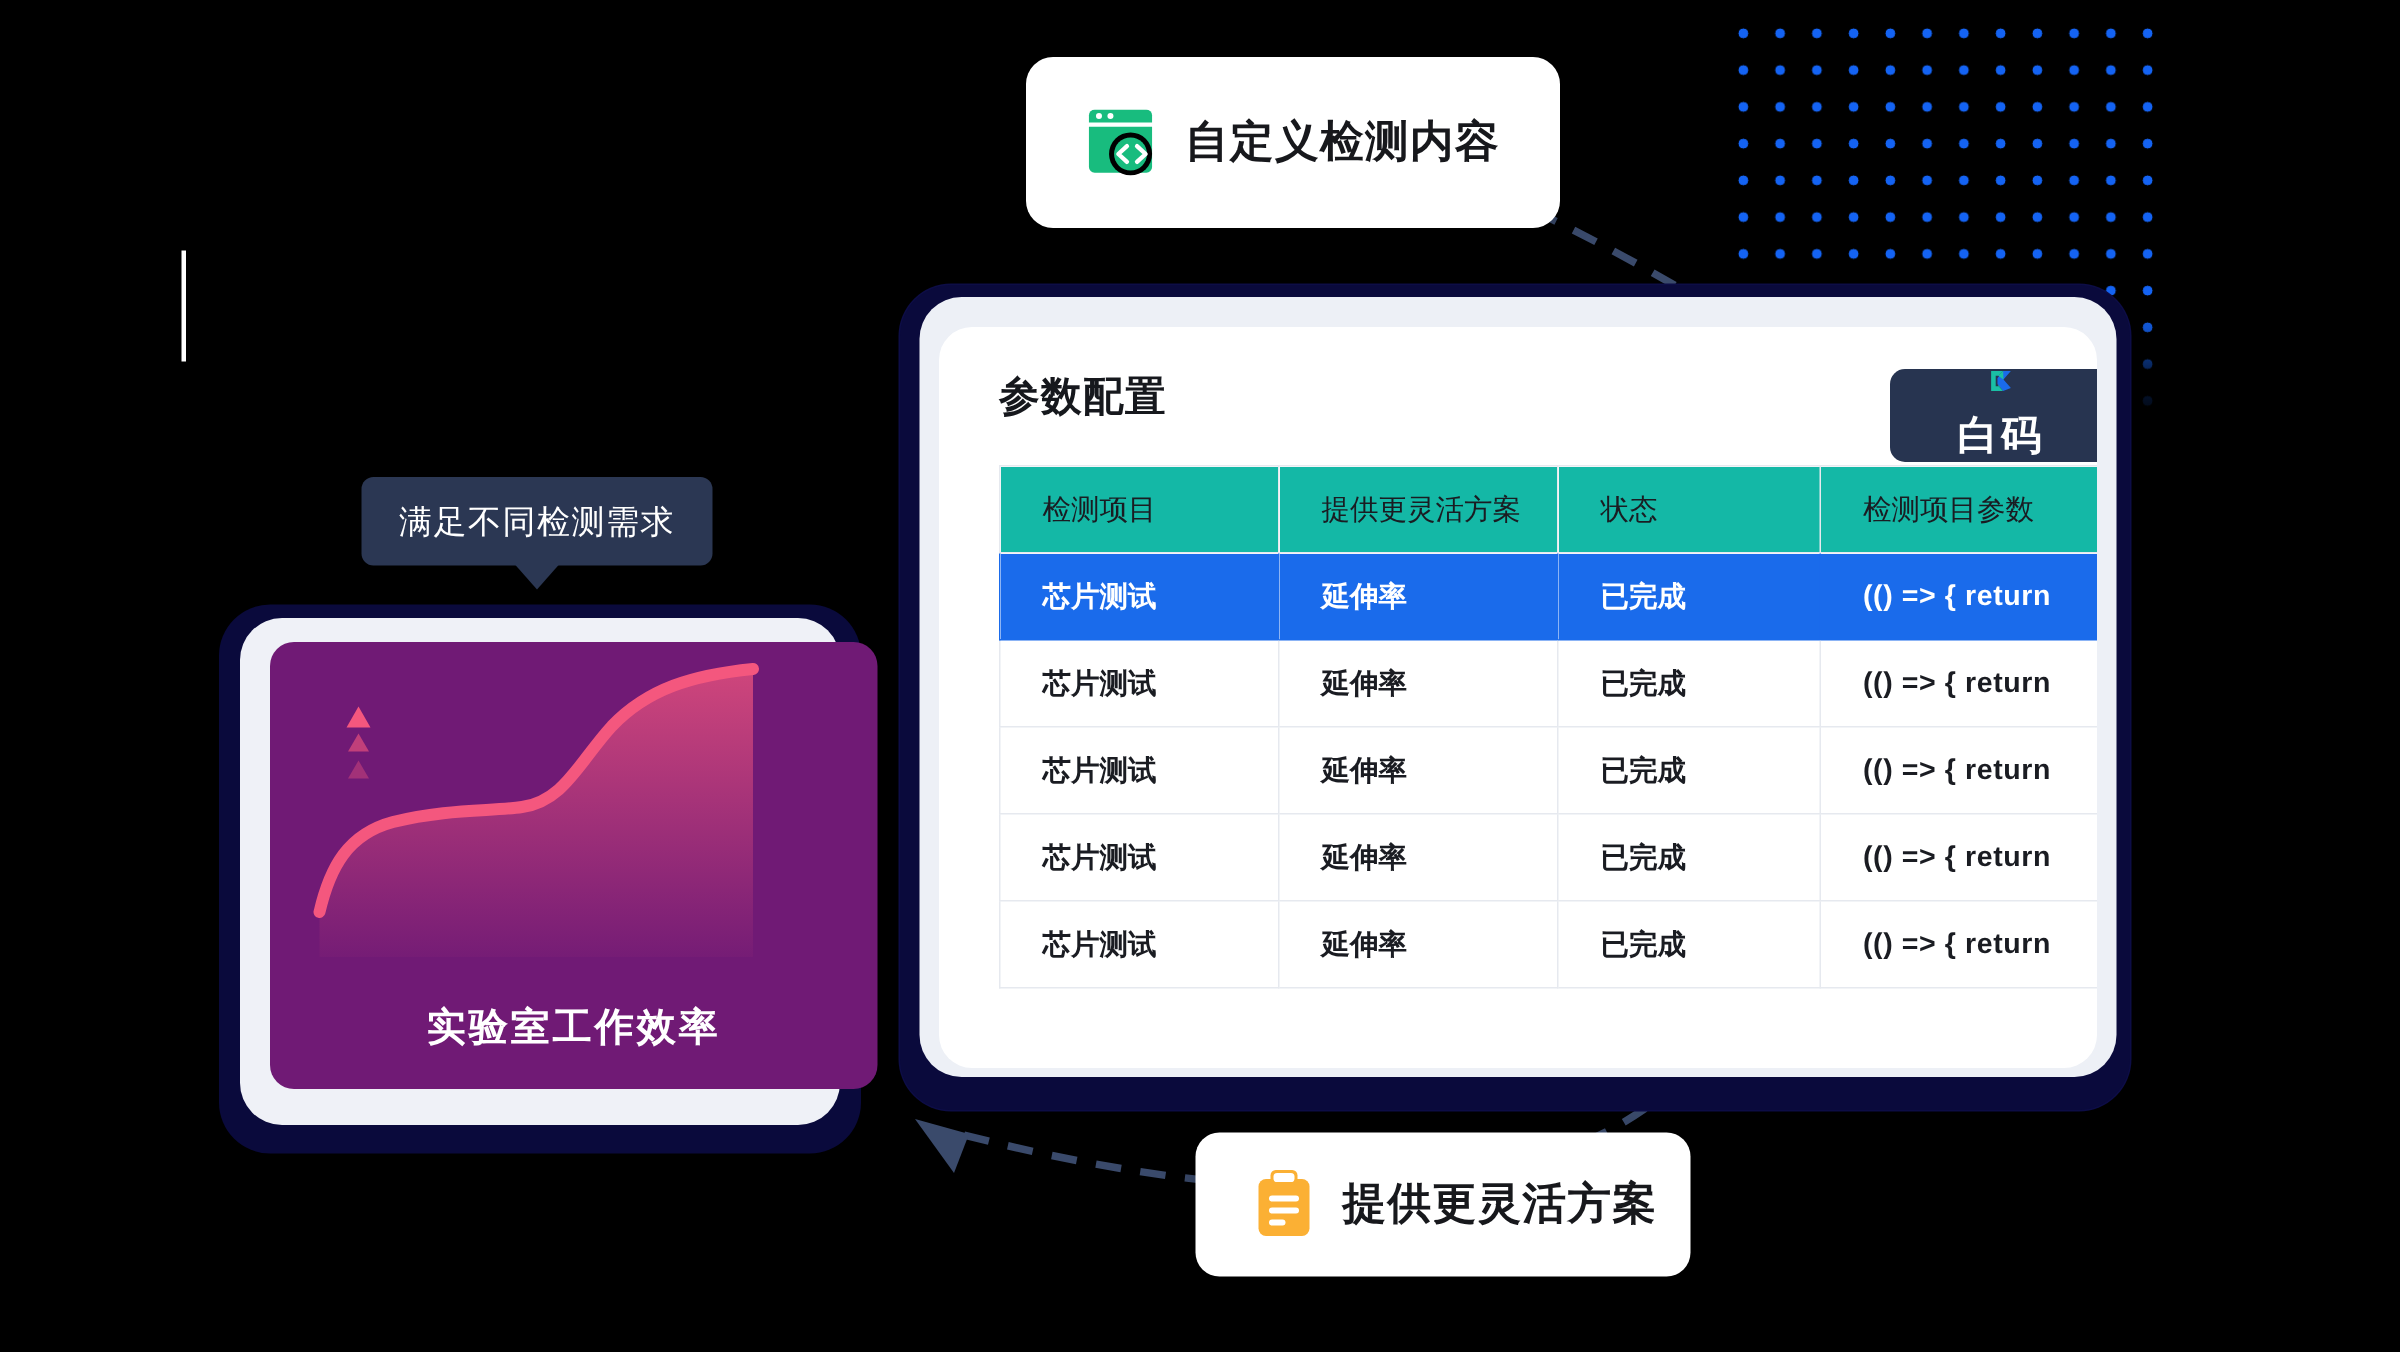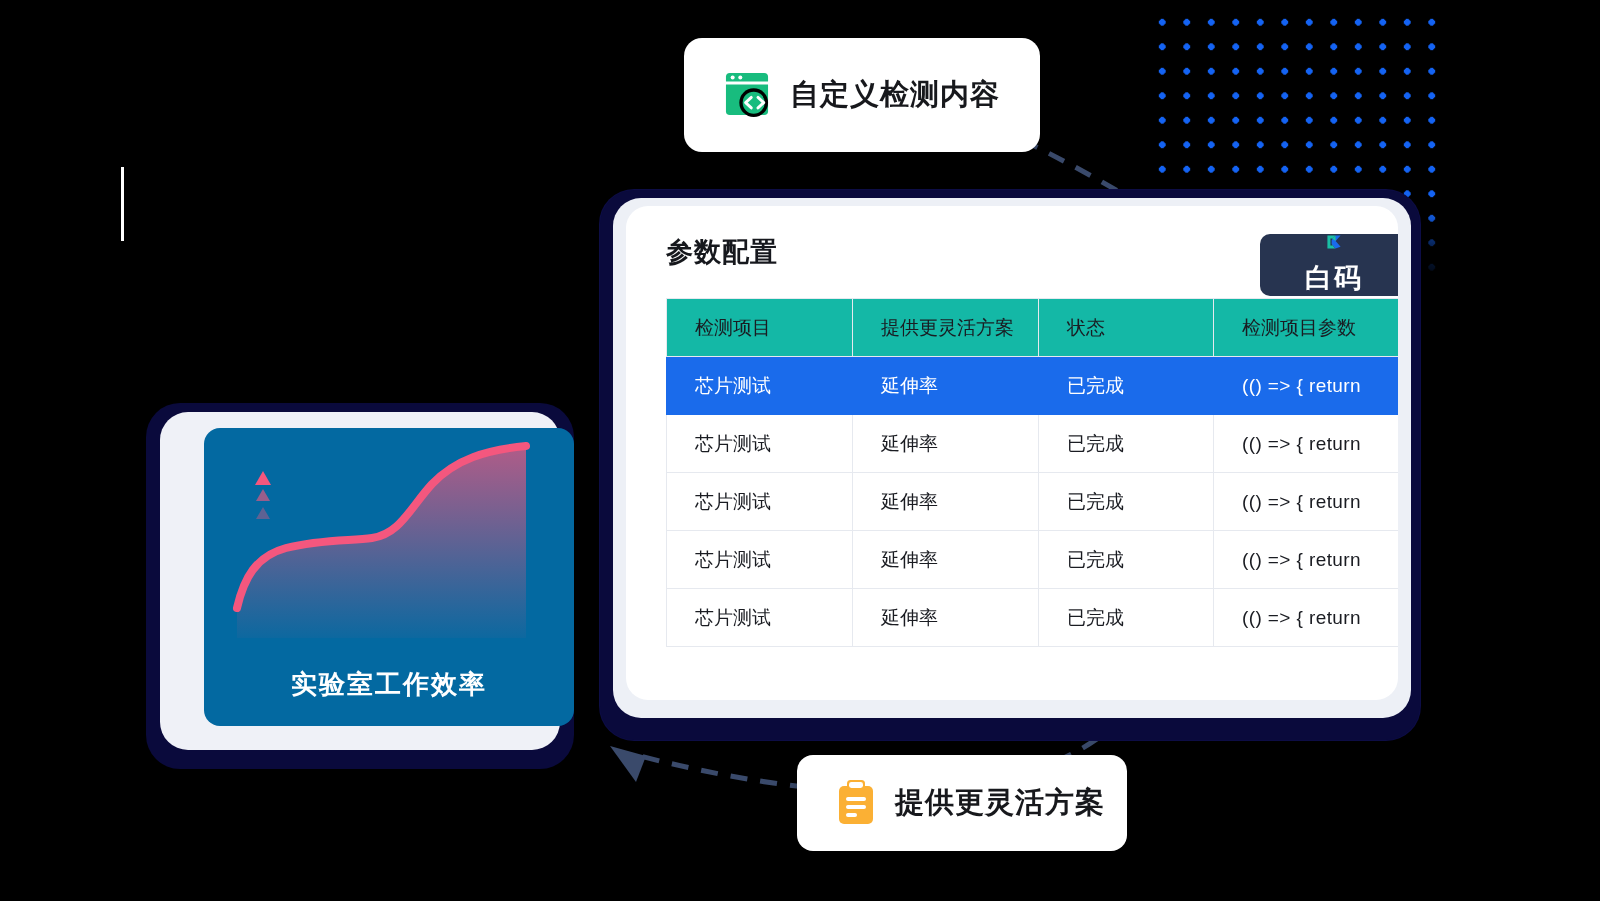--- a/index.html
+++ b/index.html
@@ -64,21 +64,21 @@
     background: #0A0A3C;
     box-shadow: 0 0 0 1px #0D0D46;
   }
   #config-outer {
     position: absolute; left: 613px; top: 198px;
     width: 798px; height: 520px;
     border-radius: 28px;
     background: #EDF0F6;
   }
   #config-card {
-    position: absolute; left: 626px; top: 206px;
+    position: absolute; left: 626px; top: 218px;
     width: 772px; height: 494px;
     border-radius: 22px;
     background: #FFFFFF;
     overflow: hidden;
   }
   .config-head {
     position: relative; height: 92px;
     display: flex; align-items: center;
     padding: 0 0 0 40px;
   }
@@ -101,21 +101,21 @@
     border-collapse: collapse;
     table-layout: fixed;
     font-size: 19px;
   }
   .cfg-table th, .cfg-table td {
     height: 58px;
     text-align: left;
     padding-left: 28px;
     border: 1px solid #E6E9EF;
     color: #1A1C22;
-    font-weight: 400;
+    font-weight: 700;
     white-space: nowrap;
     overflow: hidden;
   }
   .cfg-table thead th {
     background: #14b8a6;
     font-weight: 500;
     color: #1A1C22;
   }
   .cfg-table col.c1 { width: 186px; }
   .cfg-table col.c2 { width: 186px; }
@@ -138,25 +138,24 @@
     background: #0A0A3C;
   }
   #eff-outer {
     position: absolute; left: 160px; top: 412px;
     width: 400px; height: 338px;
     border-radius: 28px;
     background: #EFF1F7;
   }
   #eff-card {
     position: absolute; left: 180px; top: 428px;
-    width: 370px; height: 298px;
+    width: 405px; height: 298px;
     border-radius: 16px;
-    background: #0369a1;
+    background: #701a75;
     overflow: hidden;
-    margin-left: 24px;
   }
   .eff-chart { position: absolute; left: 0; top: 0; width: 357px; height: 225px; }
   .eff-caption {
     position: absolute; left: 0; bottom: 24px; width: 100%;
     text-align: center;
     font-size: 26px; font-weight: 700; color: #FFFFFF; letter-spacing: 2px;
   }
 
   
   #tooltip {
@@ -301,14 +300,17 @@
                L322 210 L33 210 Z" fill="url(#areaFill)"></path>
       <path d="M33 180 C40 150 52 128 82 120 C118 111 148 113 168 110
                C196 106 206 80 228 56 C252 31 282 22 322 18" fill="none" stroke="#F4577E" stroke-width="8" stroke-linecap="round" stroke-linejoin="round"></path>
       <polygon points="59,43 67,57 51,57" fill="#F4577E"></polygon>
       <polygon points="59,61 66,73 52,73" fill="#F4577E" opacity="0.62"></polygon>
       <polygon points="59,79 66,91 52,91" fill="#F4577E" opacity="0.38"></polygon>
     </svg>
     <div class="eff-caption">实验室工作效率</div>
   </div>
 
+  <div id="tooltip">
+    <span class="tip-text">满足不同检测需求</span>
+  </div>
 
 </div>
 
 </body></html>

